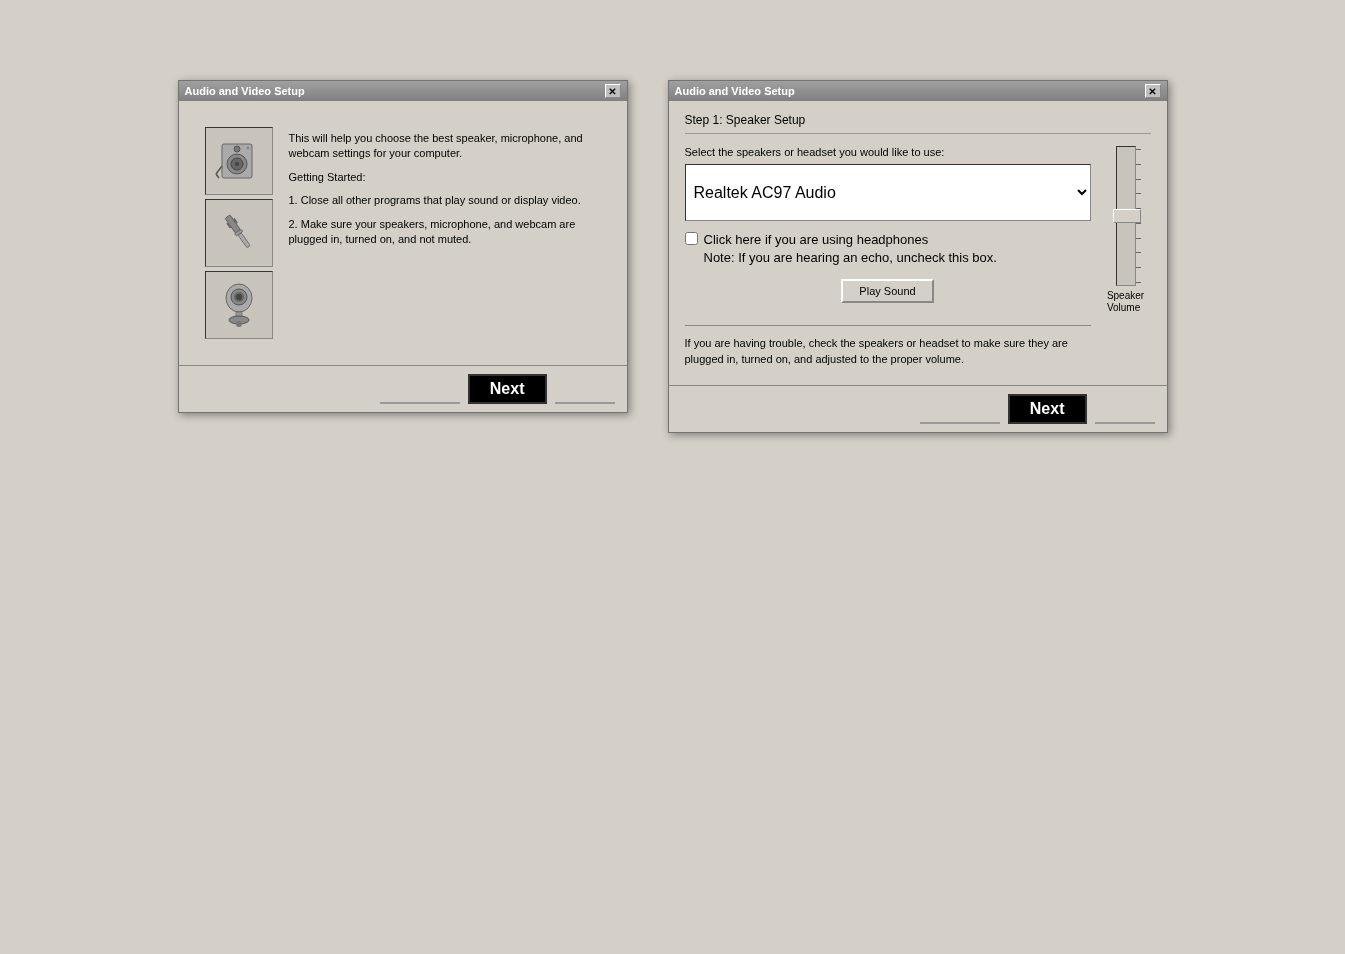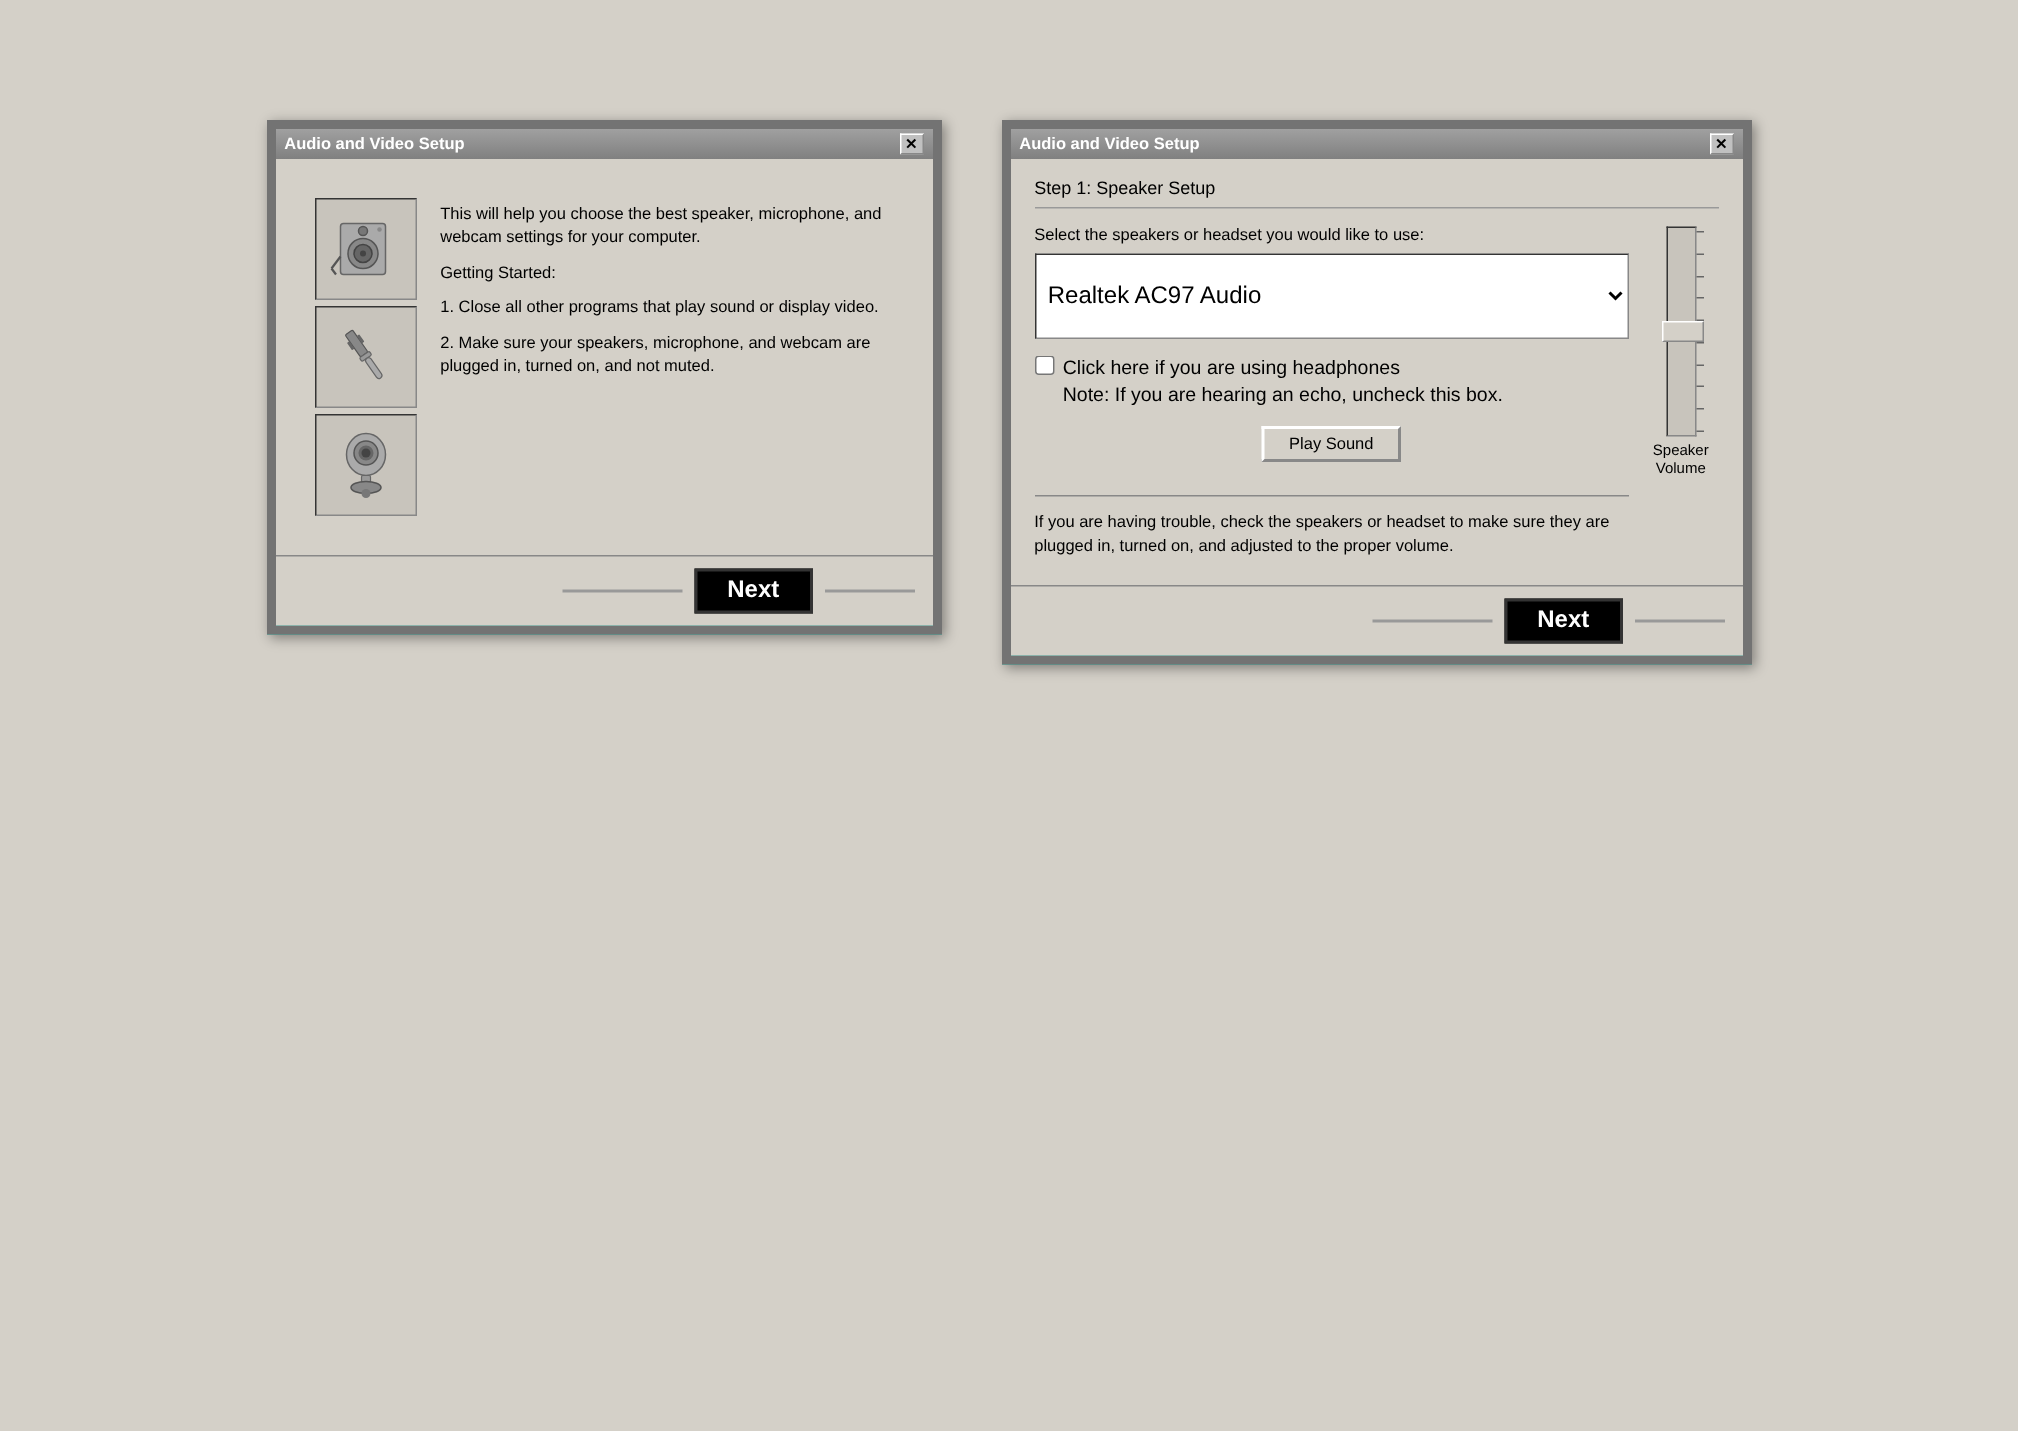--- a/index.html
+++ b/index.html
@@ -11,22 +11,22 @@
       justify-content: center;
       align-items: flex-start;
       min-height: 954px;
       padding: 80px 40px;
       gap: 40px;
     }
 
     
     .dialog {
       width: 450px;
-      border: 6px solid #737373;
-      background: #14b8a6;
+      border: 1px solid #737373;
+      background: #ffffff;
       box-shadow: 2px 2px 8px rgba(0,0,0,0.4);
     }
 
     .dialog-titlebar {
       background: linear-gradient(to bottom, #a0a0a0, #808080);
       padding: 3px 6px;
       display: flex;
       justify-content: space-between;
       align-items: center;
       color: white;
@@ -89,21 +89,21 @@
       line-height: 1.4;
       color: #000;
     }
 
     .dialog-footer {
       background: #d4d0c8;
       border-top: 1px solid #888;
       padding: 8px 12px;
       display: flex;
       justify-content: flex-end;
-      align-items: center;
+      align-items: flex-end;
       gap: 8px;
     }
 
     .btn-next {
       background: #000;
       color: #fff;
       border: 2px solid #333;
       padding: 4px 20px;
       font-size: 16px;
       font-weight: bold;
@@ -227,21 +227,21 @@
       border-top-color: #fff;
       border-left-color: #fff;
       position: absolute;
       left: -4px;
       top: 50%;
       transform: translateY(-50%);
     }
 
     .volume-label {
       font-size: 10px;
-      text-align: center;
+      text-align: left;
       margin-top: 4px;
       color: #000;
       line-height: 1.2;
     }
 
     .separator {
       height: 1px;
       background: #888;
       margin: 10px 0;
     }

